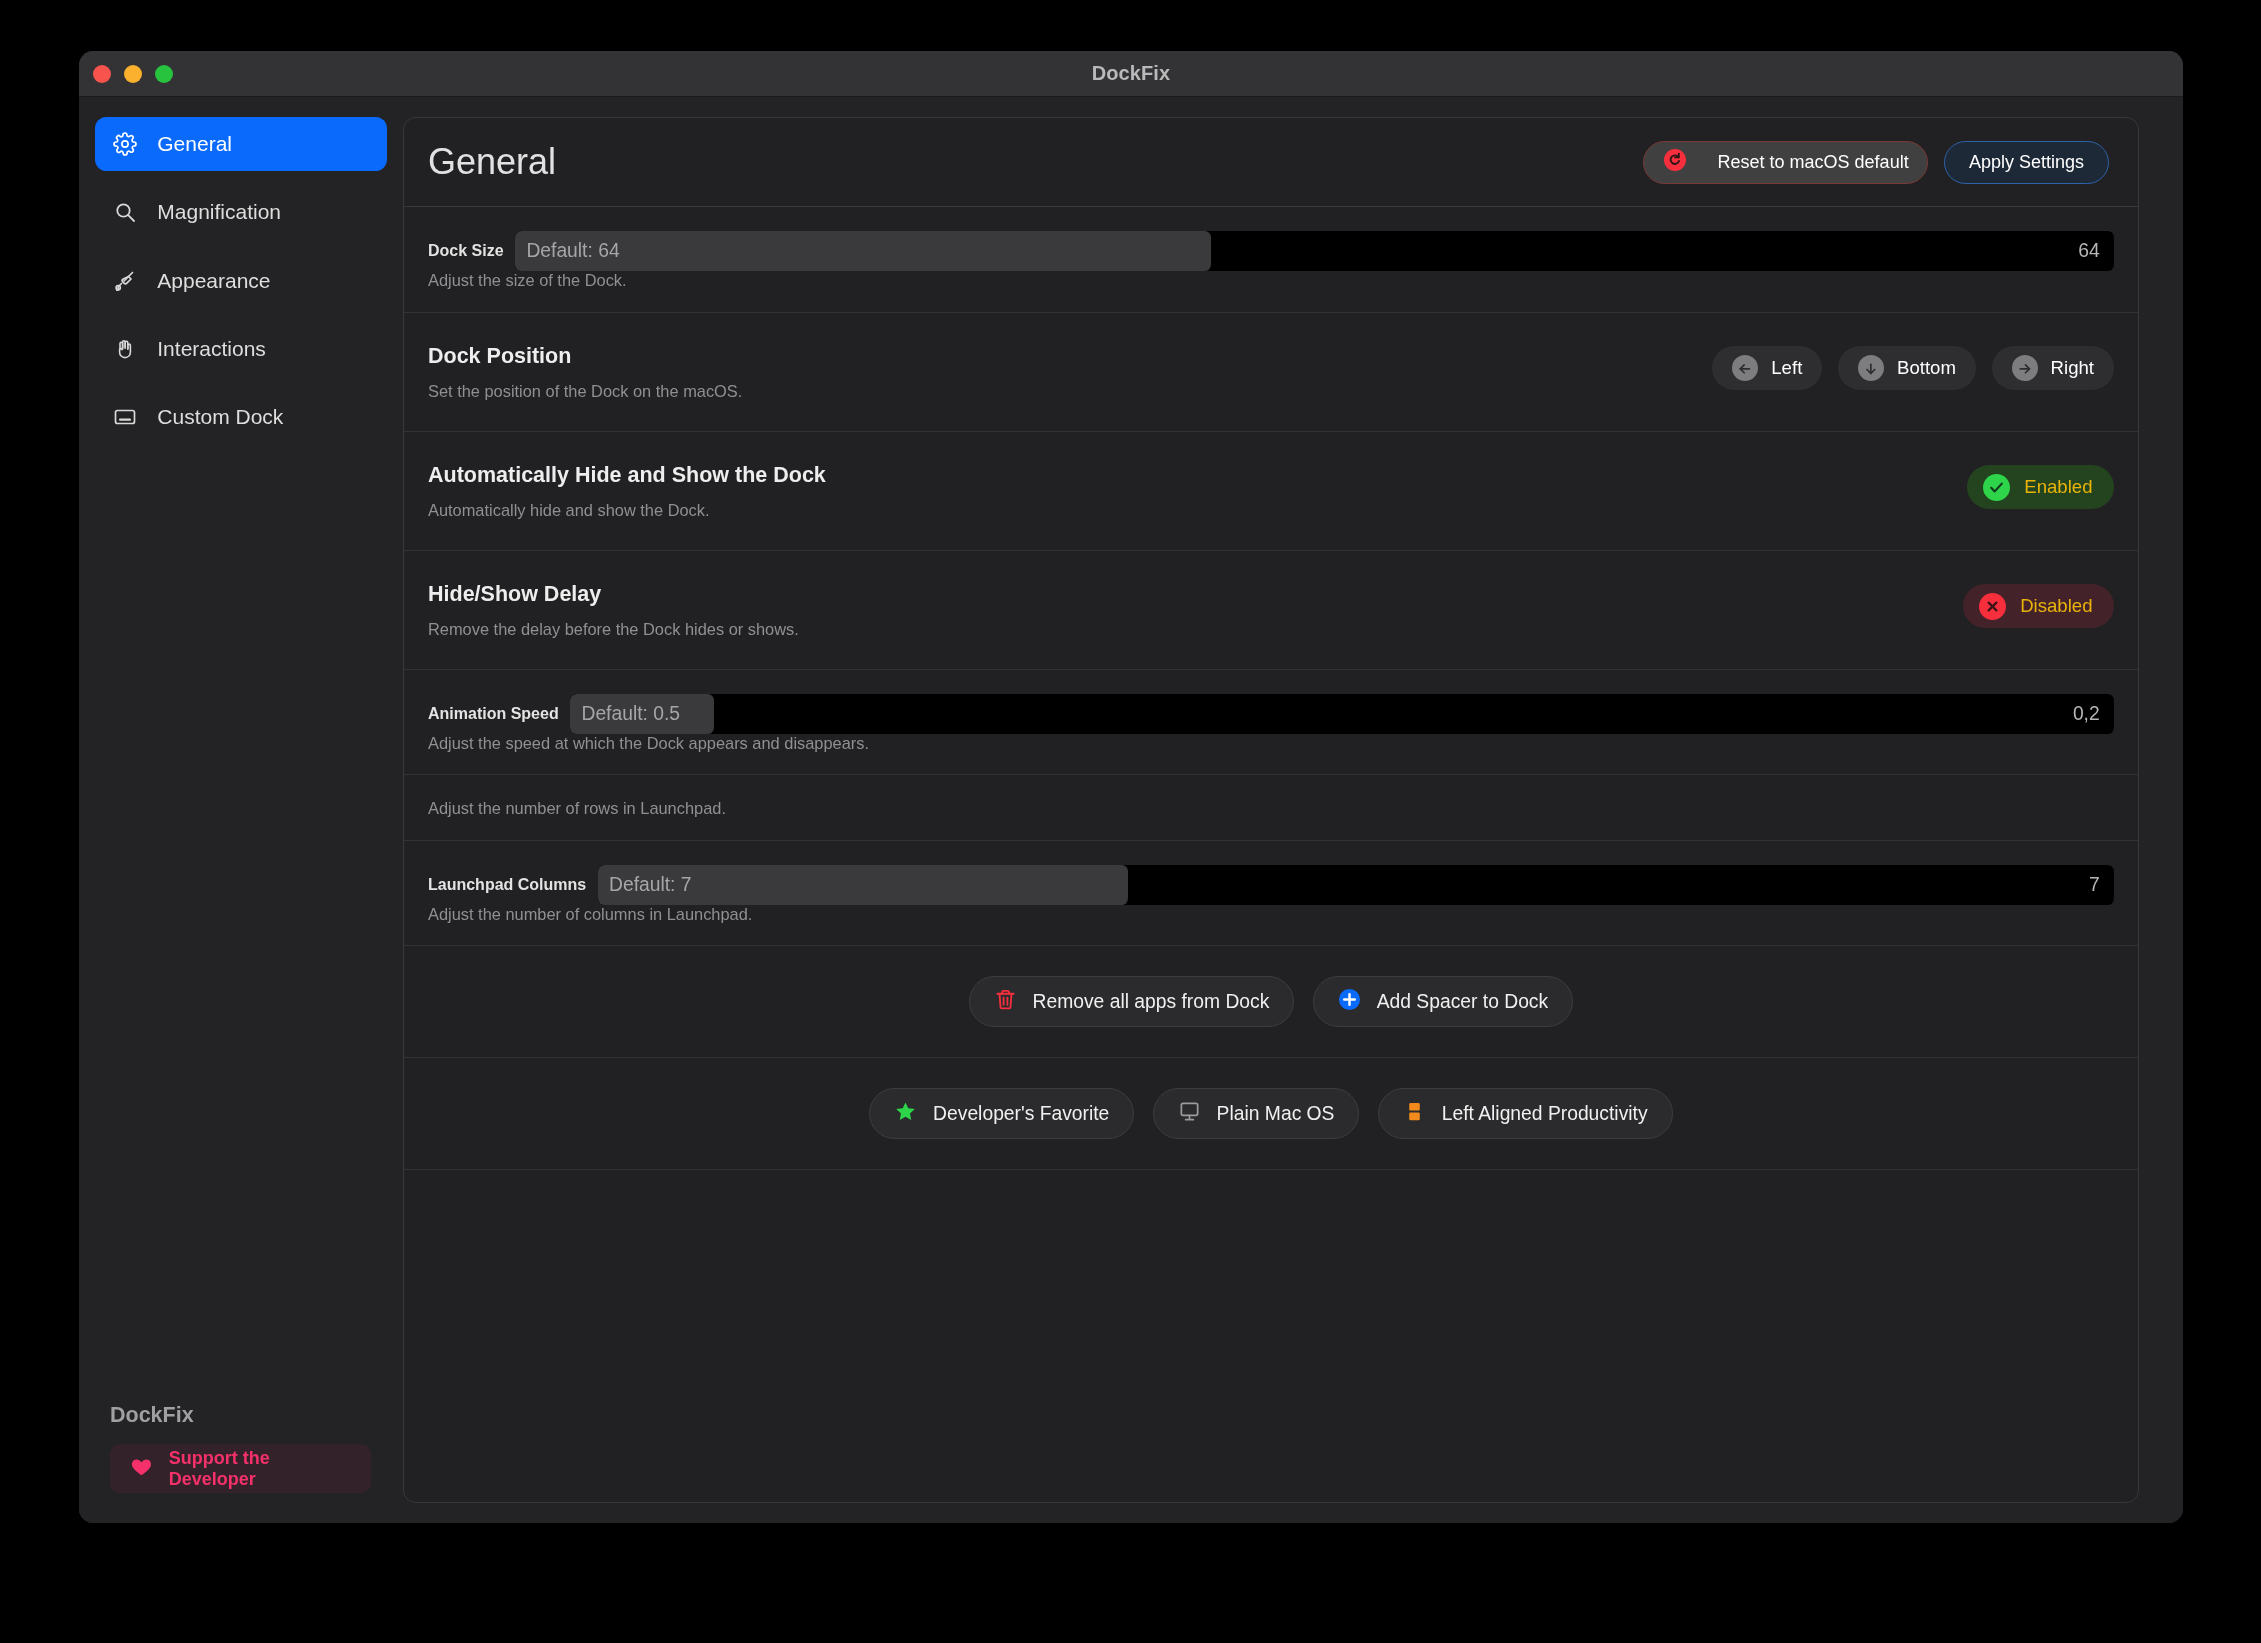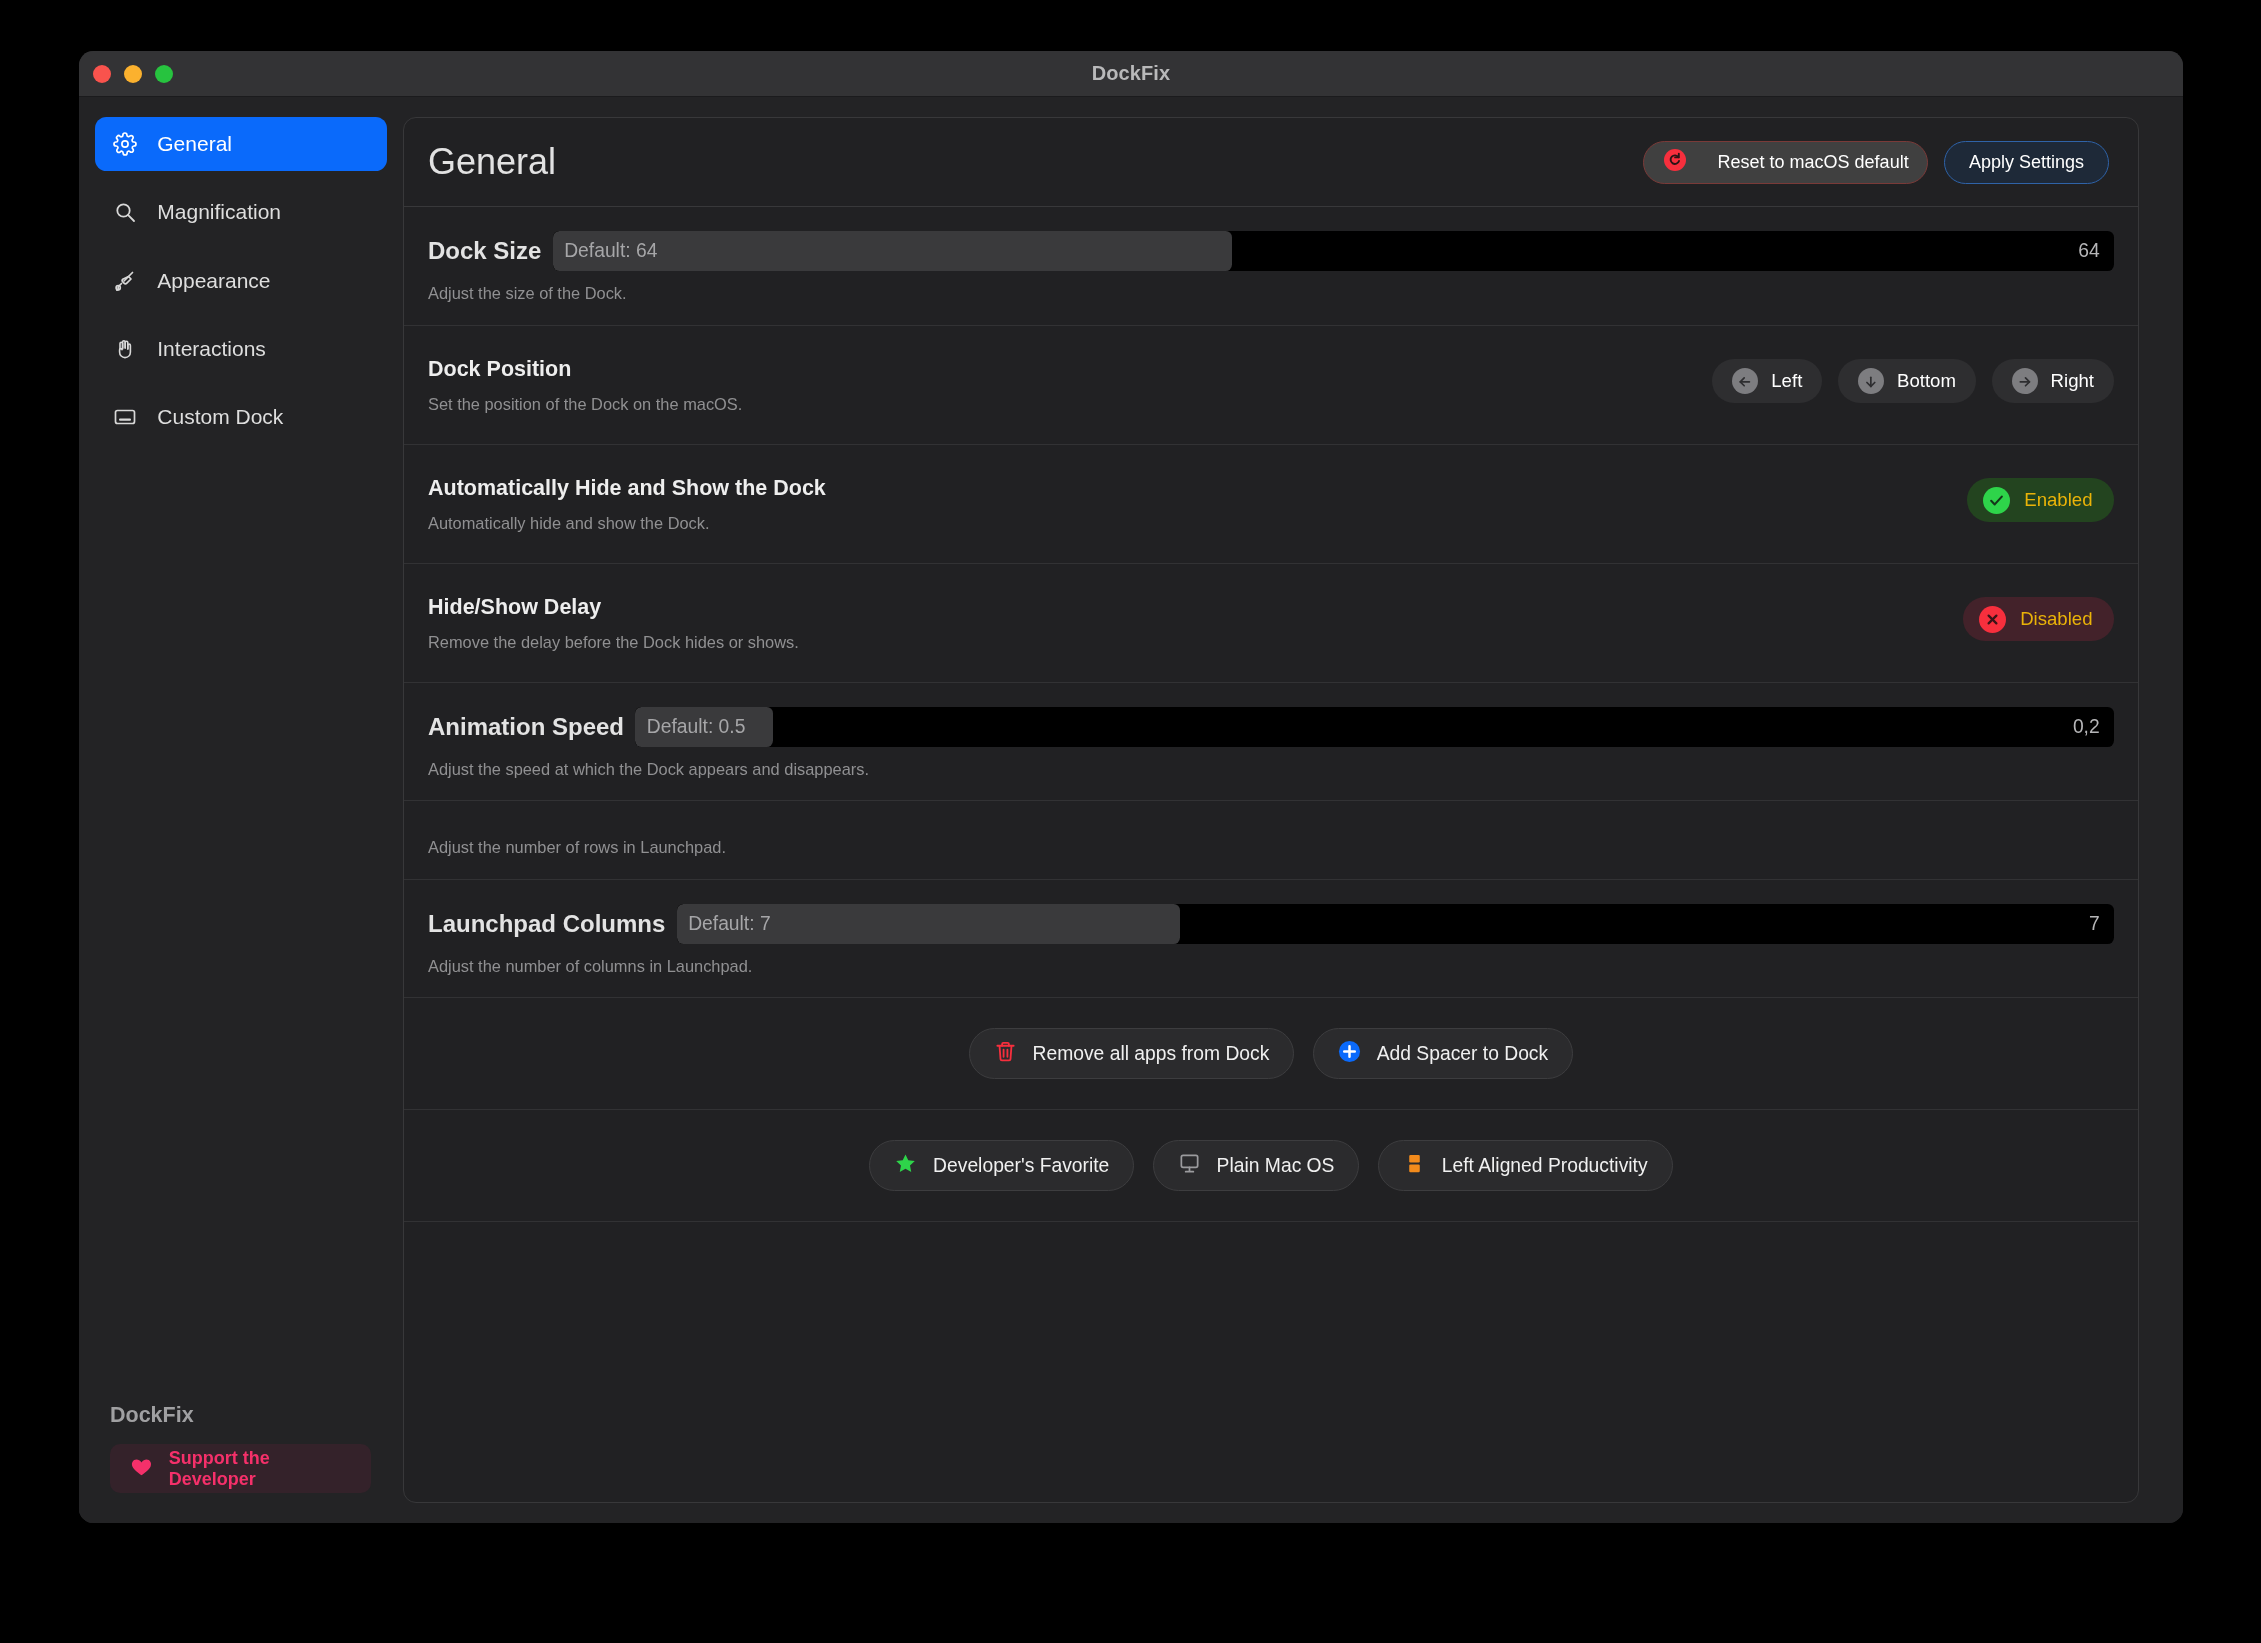--- a/index.html
+++ b/index.html
@@ -93,39 +93,39 @@
   .hbtn.apply { background:#1e2938; border:0.7px solid #2f63a8; color:#ffffff; padding:0 24px; }
   .hbtn svg { width:24px; height:24px; flex:none; }
   
   #rows { flex:1; overflow:hidden; }
   .row { border-bottom:0.7px solid #323234; padding:0 24px; }
   .row:last-child { border-bottom:none; }
   
   .slider-row { padding-top:24px; padding-bottom:21.5px; }
   .slider-line { position:relative; height:40px; display:flex; align-items:center; }
   .slider-label {
-    font-size:24px; font-weight:bold; color:#e3e3e3; flex:none;
+    font-size:16px; font-weight:bold; color:#e3e3e3; flex:none;
     margin-right:11.4px; white-space:nowrap; z-index:3;
   }
   .track {
     position:relative; flex:1; height:40px;
     background:#000000; border-radius:6.4px; overflow:hidden;
   }
   .fill { position:absolute; left:0; top:0; bottom:0; background:#3a3a3c; border-radius:6.4px; }
   .track-default {
     position:absolute; left:11.4px; top:0; bottom:0;
     display:flex; align-items:center;
     font-size:19.3px; color:#a6a6a8;
   }
   .track-value {
     position:absolute; right:14.3px; top:0; bottom:0;
     display:flex; align-items:center;
     font-size:19.3px; color:#b6b6b8;
   }
-  .row-desc { font-size:16.4px; color:#909092; margin-top:13px; }
+  .row-desc { font-size:16.4px; color:#909092; }
   
   .ctrl-row { display:flex; align-items:flex-start; justify-content:space-between; padding-top:31px; padding-bottom:30px; }
   .ctrl-texts { }
   .ctrl-title { font-size:21.5px; font-weight:bold; color:#eeeeee; }
   .ctrl-desc { font-size:16.4px; color:#909092; margin-top:13px; }
   .ctrl-widgets { display:flex; gap:15.7px; align-items:center; padding-top:2.9px; }
   .pos-btn {
     display:flex; align-items:center; gap:13px;
     height:44px; padding:0 20px;
     background:#2e2e30; border-radius:22px;

